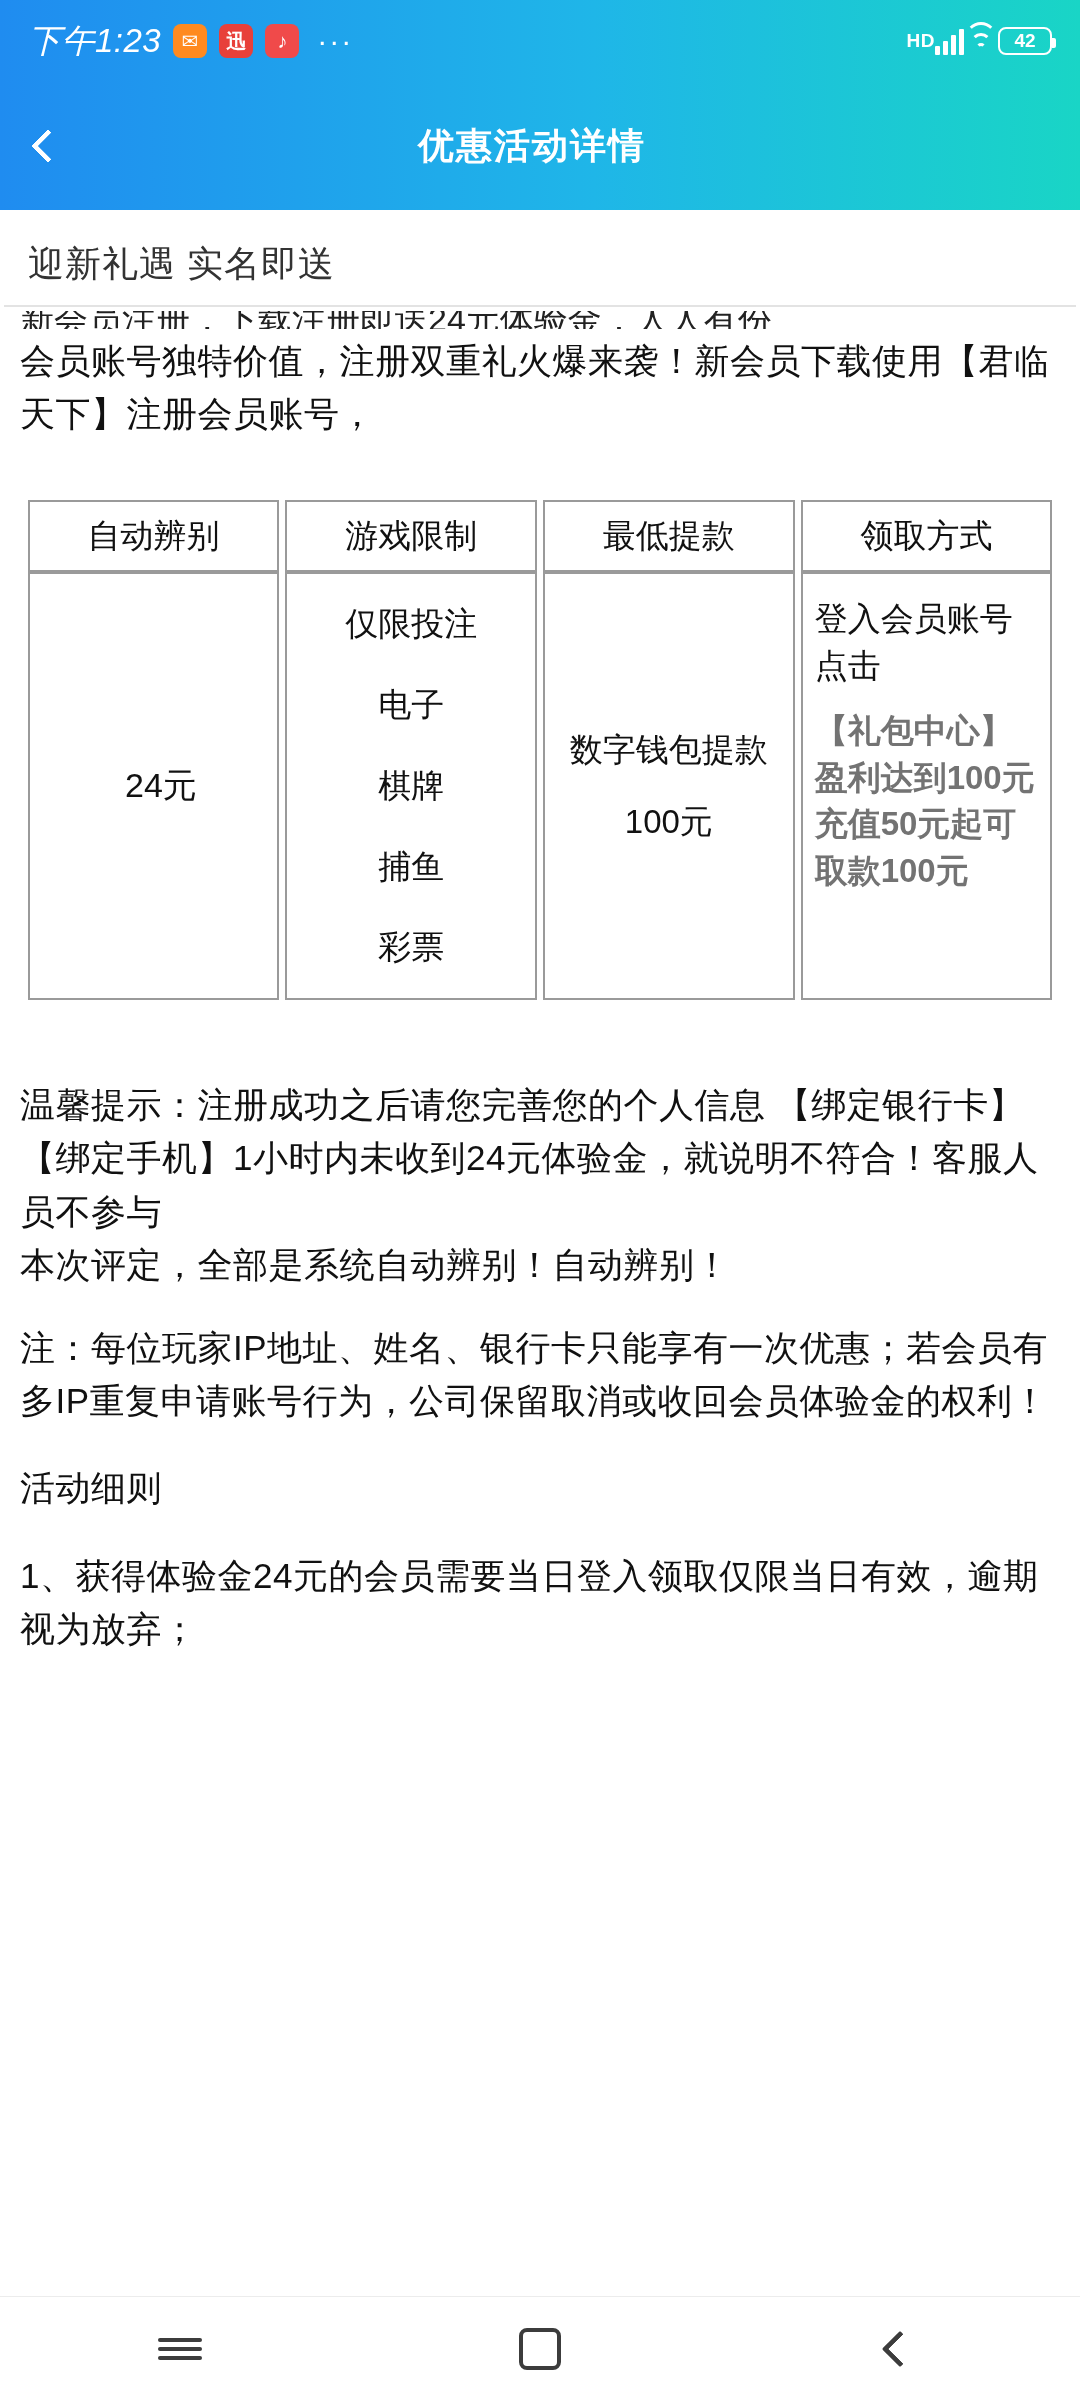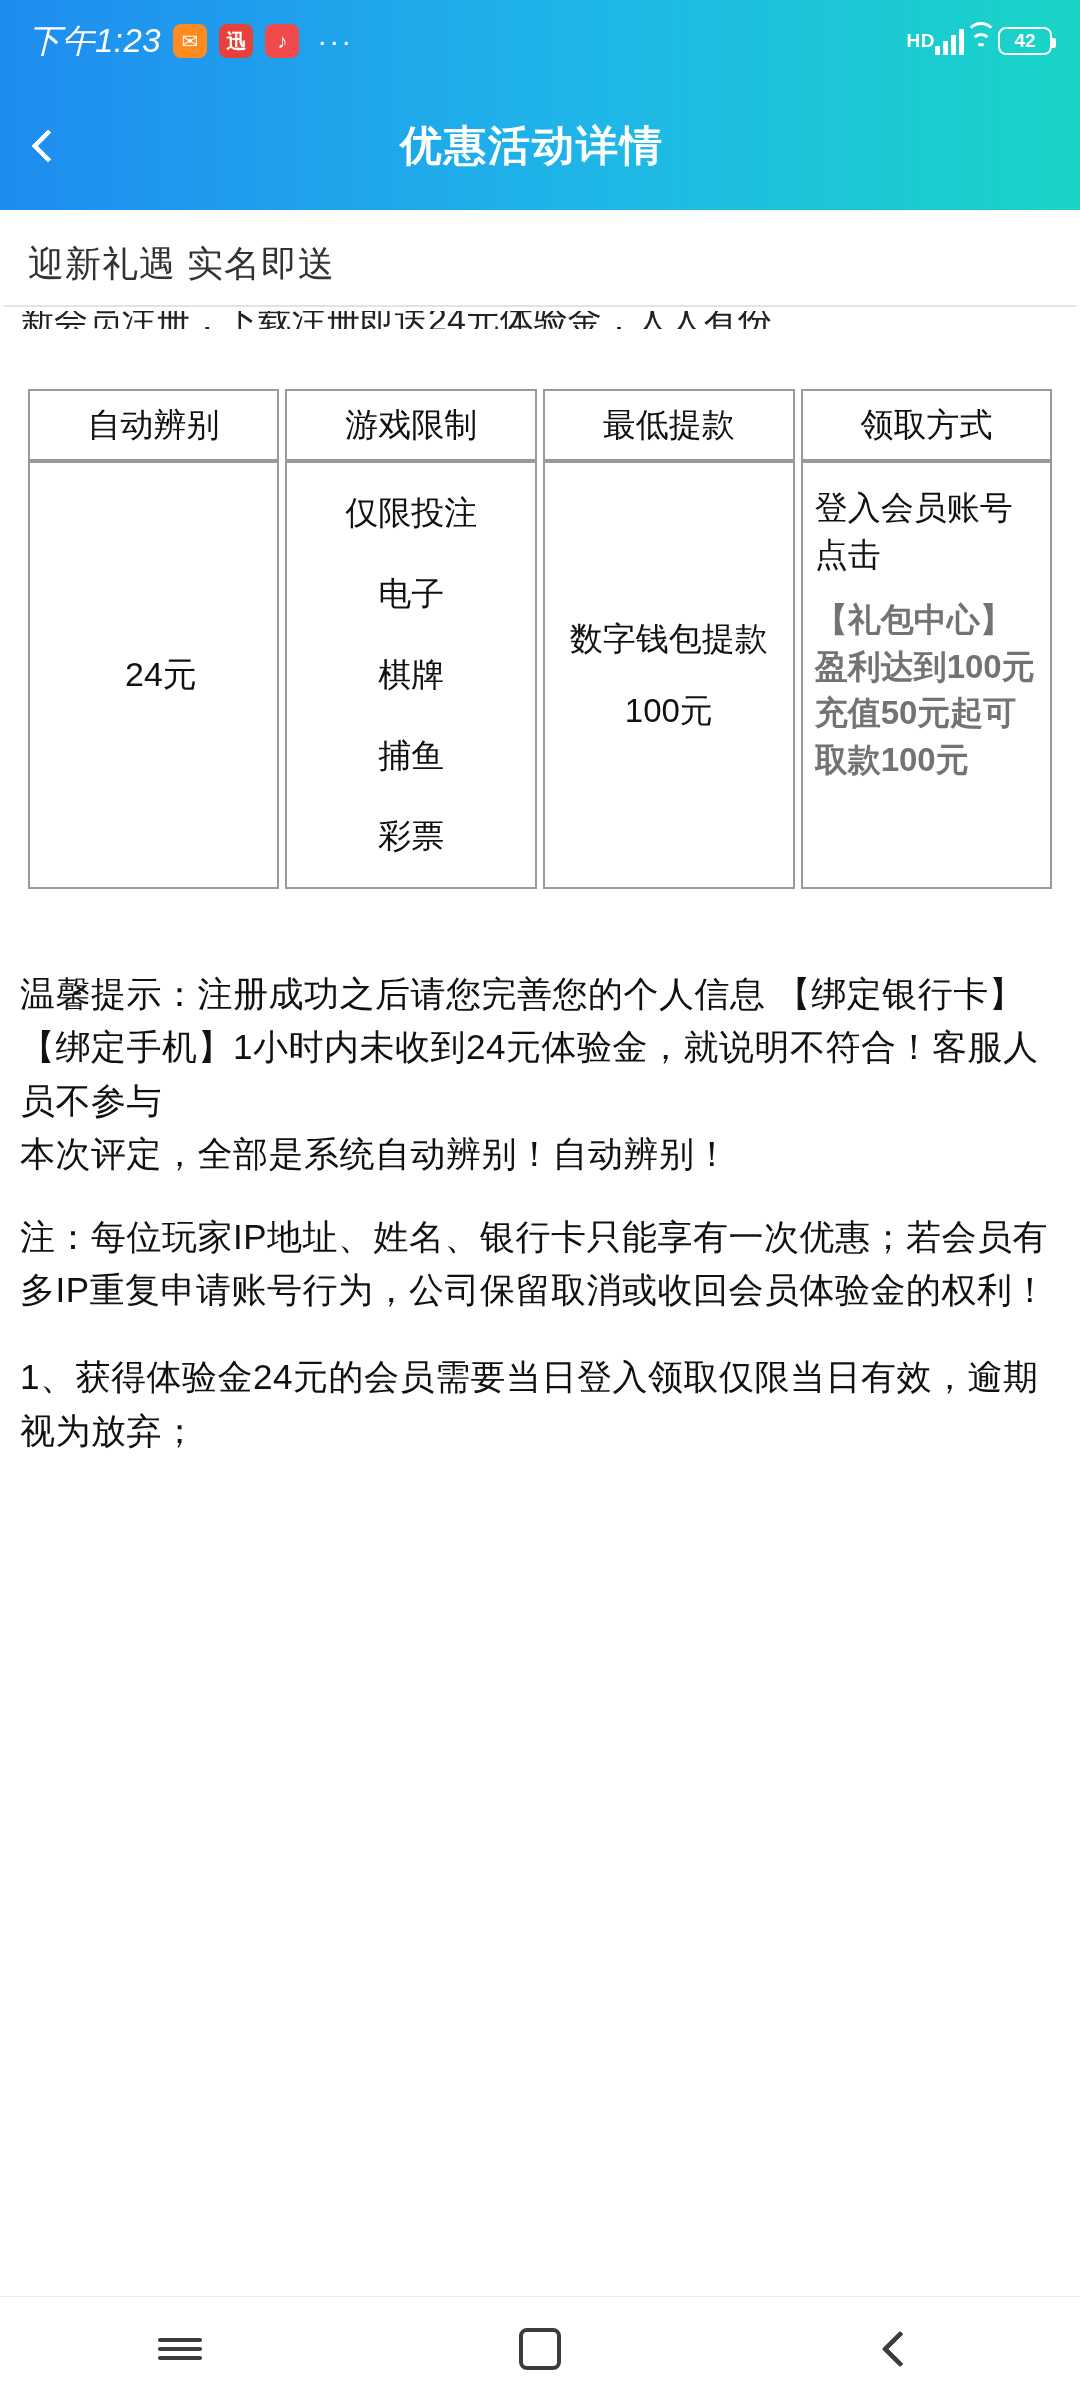--- a/index.html
+++ b/index.html
@@ -80,21 +80,21 @@
     display: flex; align-items: center; justify-content: center;
   }
   .chev-left {
     width: 24px; height: 24px;
     border-left: 5px solid #fff; border-bottom: 5px solid #fff;
     transform: rotate(45deg);
     border-radius: 2px;
   }
   .title-text {
     position: absolute; left: 0; right: 16px; text-align: center;
-    font-size: 42px; color: #fff; font-weight: bold; letter-spacing: 2px;
+    font-size: 36px; color: #fff; font-weight: bold; letter-spacing: 2px;
     pointer-events: none;
   }
 
   
   .content {
     flex: 1 1 auto;
     overflow: hidden;
     position: relative;
     background: #fff;
   }
@@ -221,20 +221,21 @@
     <div class="title-text">优惠活动详情</div>
   </div>
 
   <div class="content">
 
     <div class="promo-title">迎新礼遇 实名即送</div>
     <div class="divider"></div>
 
     <div class="body-wrap">
       <div class="clipped-line">新会员注册，下载注册即送24元体验金，人人有份</div>
+      <p class="para">会员账号独特价值，注册双重礼火爆来袭！新会员下载使用【君临天下】注册会员账号，</p>
     </div>
 
     <table class="promo-table">
       <thead>
         <tr>
           <th>自动辨别</th>
           <th>游戏限制</th>
           <th>最低提款</th>
           <th>领取方式</th>
         </tr>
@@ -263,20 +264,21 @@
             <div class="d-gap"></div>
             <div class="red-note">【礼包中心】盈利达到100元充值50元起可取款100元</div>
           </td>
         </tr>
       </tbody>
     </table>
 
     <div class="notes">
       <p class="tight"><span>温馨提示：注册成功之后请您完善您的个人信息 【绑定银行卡】【绑定手机】1小时内未收到24元体验金，就说明不符合！客服人员不参与</span><br><span>本次评定，全部是系统自动辨别！自动辨别！</span></p>
       <p>注：每位玩家IP地址、姓名、银行卡只能享有一次优惠；若会员有多IP重复申请账号行为，公司保留取消或收回会员体验金的权利！</p>
+      <p class="rules-head">活动细则</p>
       <p>1、获得体验金24元的会员需要当日登入领取仅限当日有效，逾期视为放弃；</p>
     </div>
 
   </div>
 
   <div class="navbar">
     <div class="nav-item">
       <span class="nav-menu">
           <i></i>
           <i></i>

